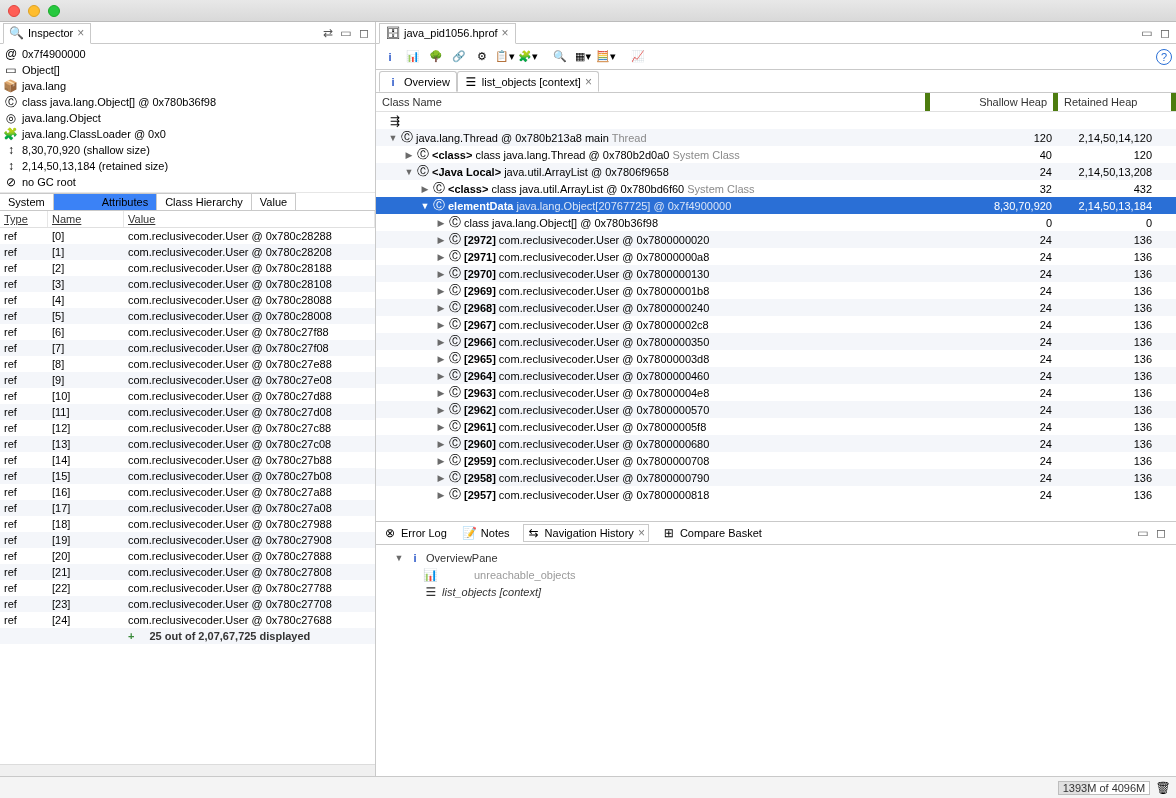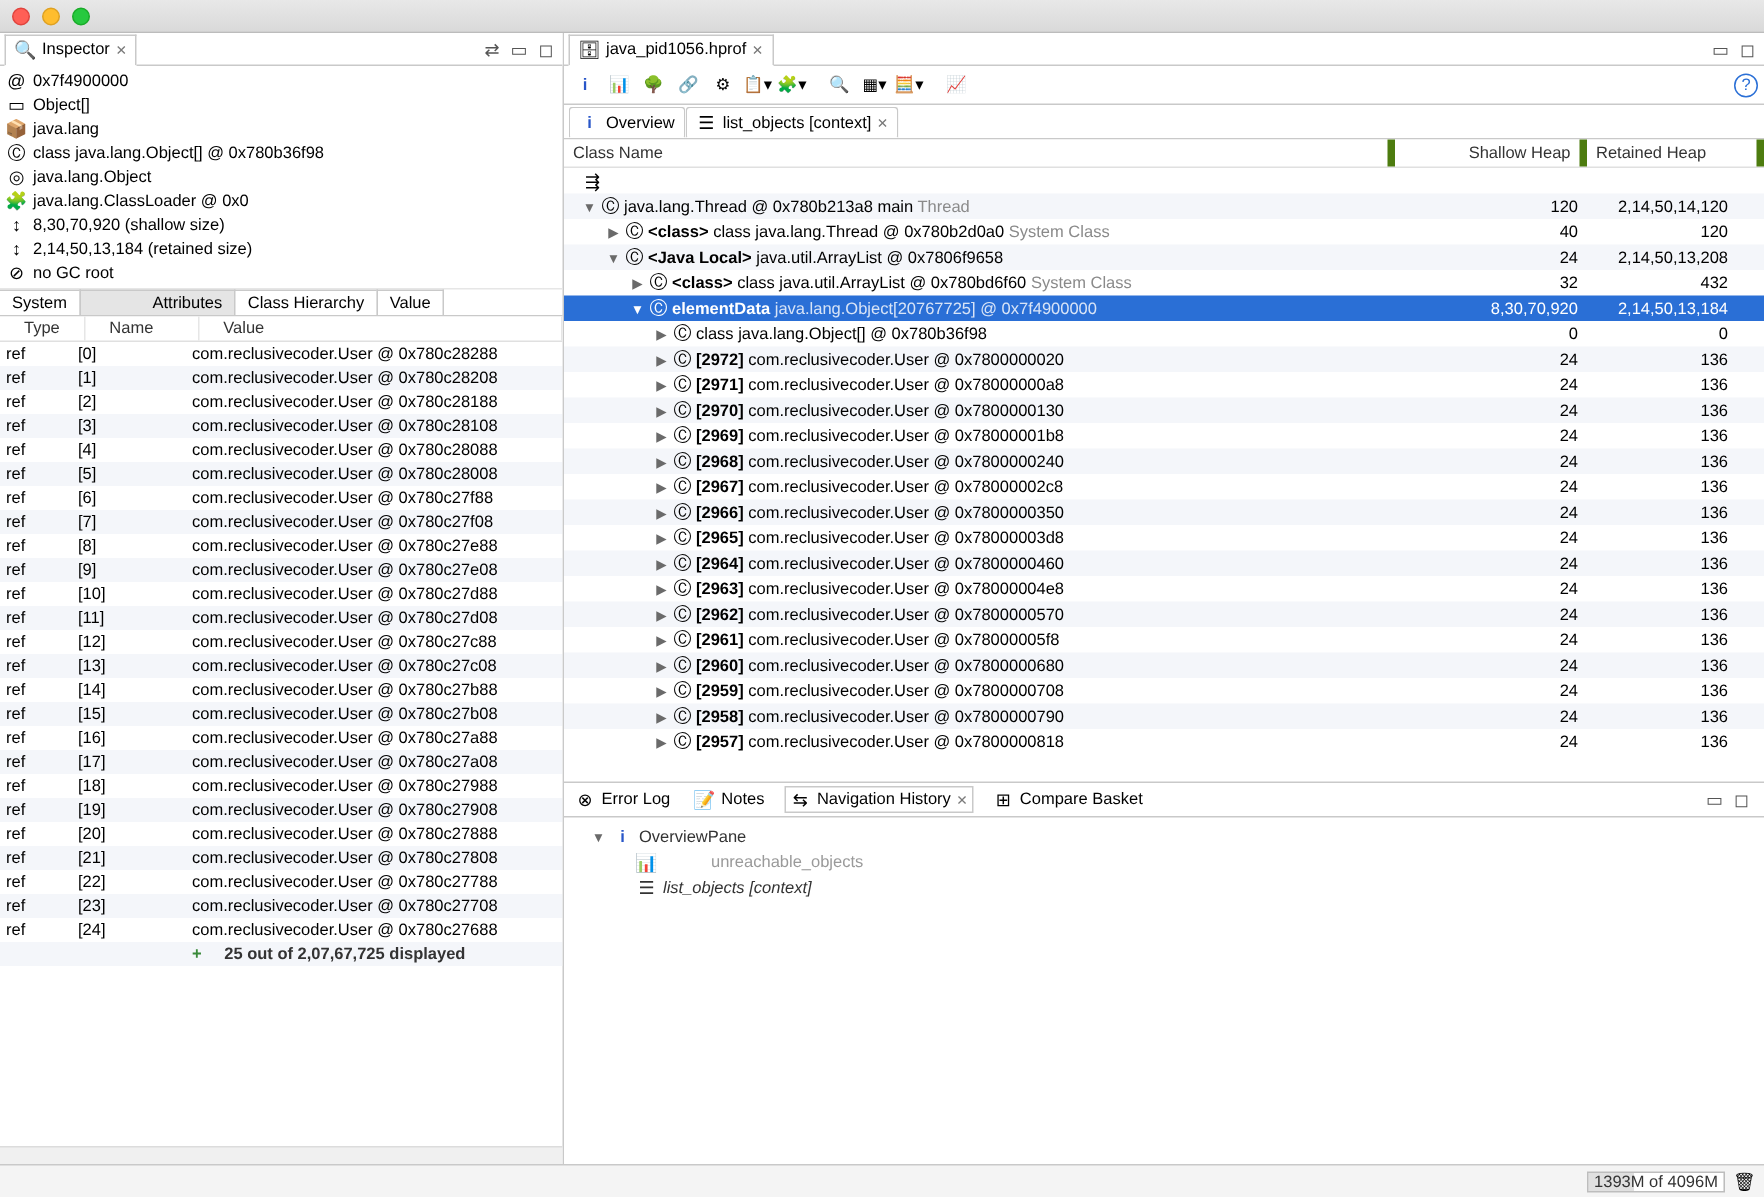--- a/index.html
+++ b/index.html
@@ -17,24 +17,24 @@
 .tabhdr { height: 22px; display: flex; align-items: center; border-bottom: 1px solid #c9c9c9; background: #fff; padding-left: 3px; }
 .tab { height: 21px; display: flex; align-items: center; padding: 0 6px; border: 1px solid #c9c9c9; border-bottom: 1px solid #fff; background: #fff; gap: 4px; margin-top: 1px; }
 .tabx { color: #7a7a7a; cursor: pointer; font-size: 12px; }
 .hdricons { margin-left: auto; display: flex; gap: 4px; padding-right: 4px; color: #555; }
 .ic { width: 14px; height: 14px; display: inline-flex; align-items: center; justify-content: center; font-size: 12px; }
 .section { padding: 2px 4px; border-bottom: 1px solid #e6e6e6; }
 .row { display: flex; align-items: center; height: 16px; gap: 4px; white-space: nowrap; }
 .row .ic { width: 14px; }
 .subtabs { display: flex; border-bottom: 1px solid #c9c9c9; }
 .subtab { padding: 2px 8px; border: 1px solid #c9c9c9; border-bottom: none; background: #fff; margin-left: -1px; }
-.subtab.active { background: #e5e5e5; padding-left: 48px; }
+.subtab.active { background: #3b82f6; padding-left: 48px; }
 .tbl { flex: 1; display: flex; flex-direction: column; min-height: 0; }
 .thead { display: flex; background: #fff; border-bottom: 1px solid #e0e0e0; font-weight: normal; color: #333; }
-.thead .c { padding: 2px 16px; border-right: 1px solid #e6e6e6; }
+.thead .c { padding: 2px 4px; border-right: 1px solid #e6e6e6; text-decoration: underline; }
 .ct { flex: 0 0 48px; } .cn { flex: 0 0 76px; } .cv { flex: 1; }
 .tbody { flex: 1; overflow: auto; }
 .tr { display: flex; height: 16px; align-items: center; }
 .tr:nth-child(odd) { background: #fff; }
 .tr:nth-child(even) { background: #f4f6fa; }
 .tr .c { padding: 0 4px; overflow: hidden; }
 .more { font-weight: bold; color: #333; margin-left: 12px; }
 .toolbar { height: 26px; display: flex; align-items: center; gap: 3px; padding: 0 4px; border-bottom: 1px solid #c9c9c9; }
 .tbtn { width: 20px; height: 20px; display: inline-flex; align-items: center; justify-content: center; }
 .subtabs2 { display: flex; align-items: center; border-bottom: 1px solid #c9c9c9; padding-left: 3px; }

